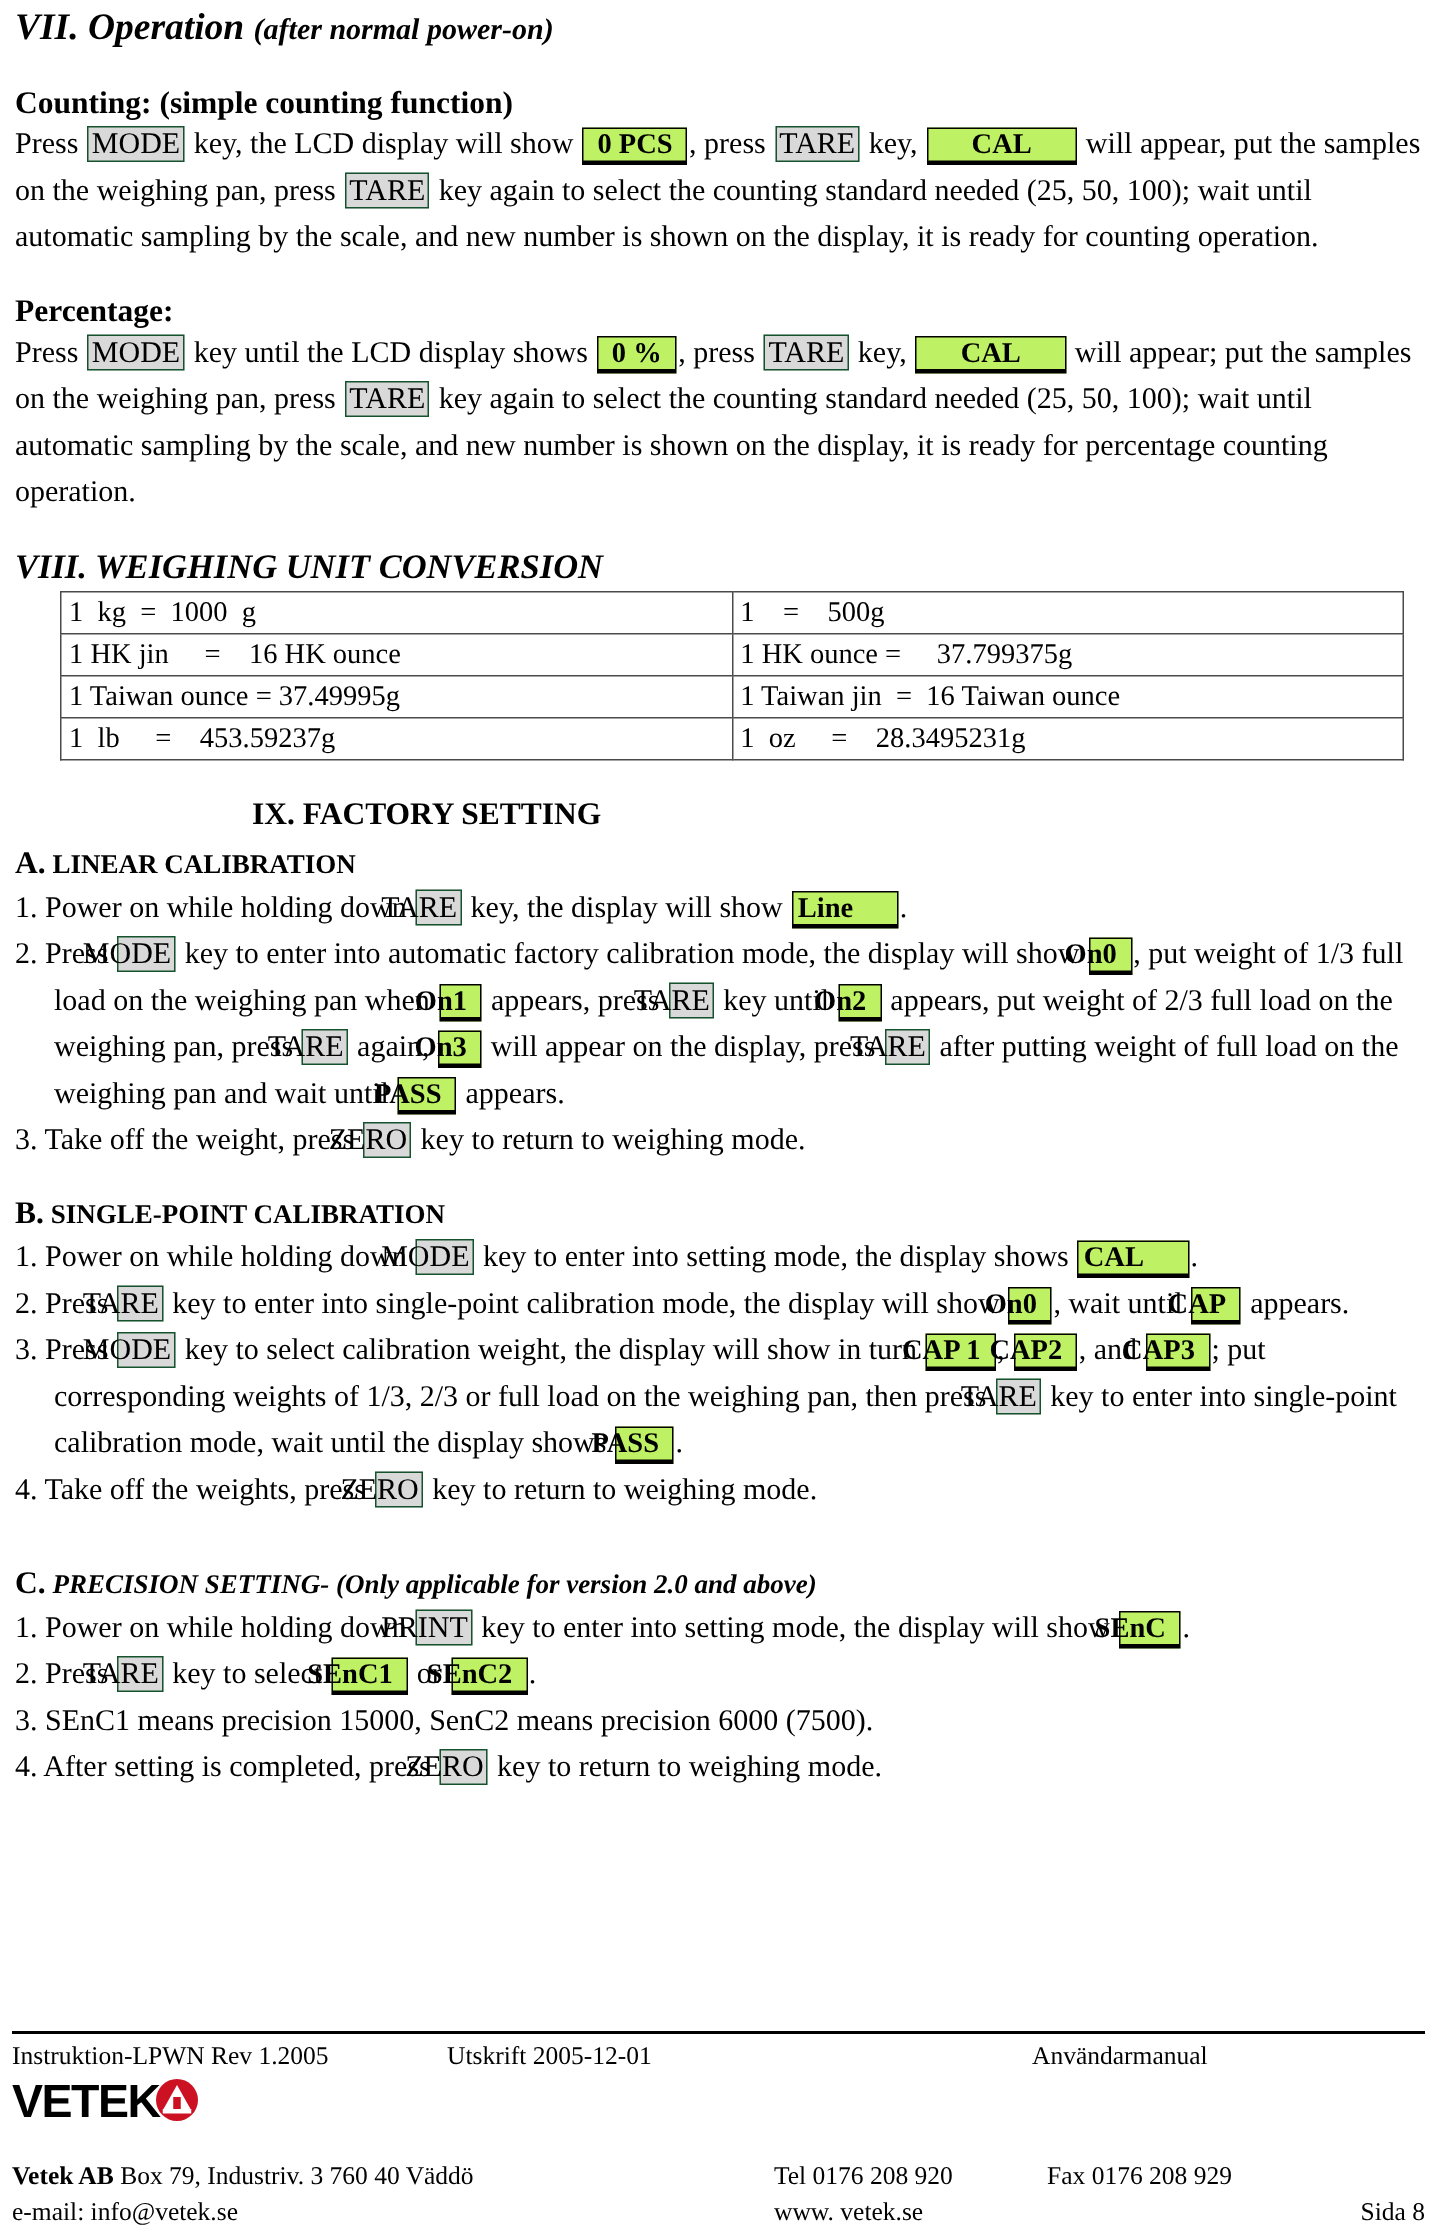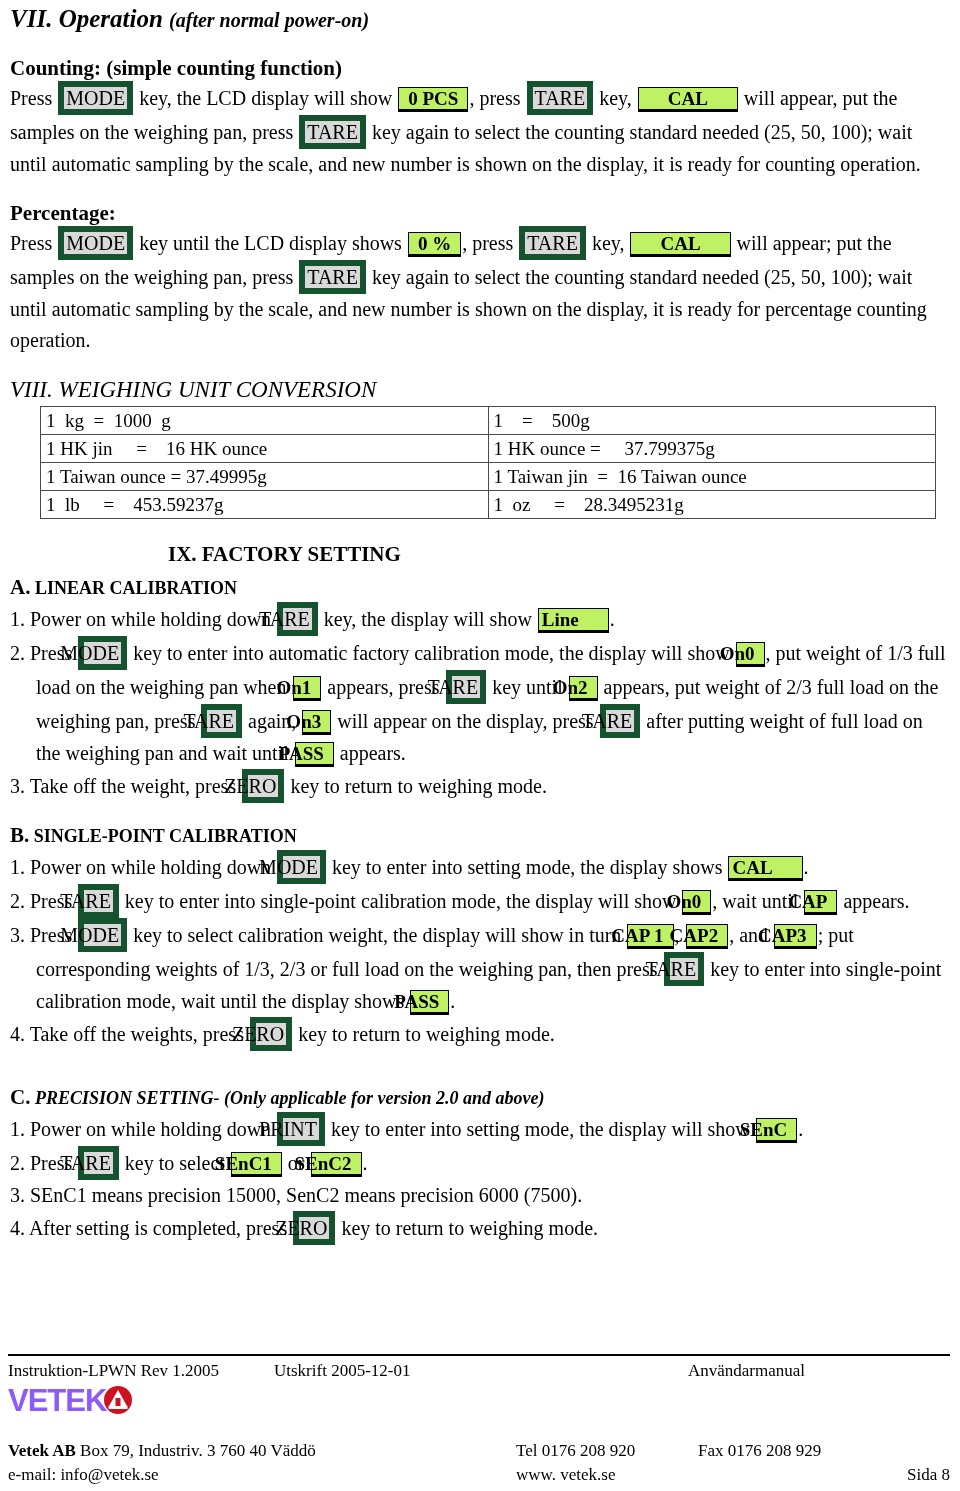--- a/index.html
+++ b/index.html
@@ -30,21 +30,21 @@
     font-size: 25px;
     line-height: 30px;
     margin: 4px 0 0 2px;
     white-space: nowrap;
   }
   .sec-title .sub {
     font-size: 20px;
   }
   .sec-title-2 {
     font-style: italic;
-    font-weight: normal;
+    font-weight: bold;
     font-size: 23px;
     line-height: 28px;
     margin: 0 0 2px 2px;
   }
   .bold-head {
     font-weight: bold;
     font-size: 21px;
     line-height: 26px;
     margin: 0 0 0 2px;
   }
@@ -87,21 +87,21 @@
   .hang {
     padding-left: 26px;
     text-indent: -26px;
   }
   .spacer-md { height: 20px; }
   .spacer-lg { height: 34px; }
 
   
   .key {
     display: inline-block;
-    border: 6px solid #14532d;
+    border: 1px solid #14532d;
     background: #d9d9d9;
     font-size: 20px;
     line-height: 22px;
     padding: 0 2px;
     margin: 0 1px;
     white-space: nowrap;
     vertical-align: baseline;
   }
 
   
@@ -148,36 +148,36 @@
     border-top: 2px solid #000000;
     margin: 0 0 3px 0;
   }
   .footer-row1 {
     font-size: 17px;
     line-height: 23px;
     position: relative;
     height: 23px;
   }
   .footer-row1 .c1 { position: absolute; left: 0; }
-  .footer-row1 .c2 { position: absolute; left: 266px; }
+  .footer-row1 .c2 { position: absolute; left: 290px; }
   .footer-row1 .c3 { position: absolute; left: 680px; }
 
   .logo-wrap {
     margin: 1px 0 0 0;
     height: 34px;
     display: flex;
     align-items: center;
   }
   .logo-text {
     font-family: "Liberation Sans", "DejaVu Sans", sans-serif;
     font-weight: bold;
     font-size: 31px;
     letter-spacing: -1px;
     line-height: 31px;
-    color: #8b5cf6;
+    color: #000000;
   }
   .logo-mark {
     width: 28px;
     height: 28px;
     border-radius: 50%;
     background: #cc1122;
     margin-left: -2px;
     position: relative;
     display: inline-block;
   }

